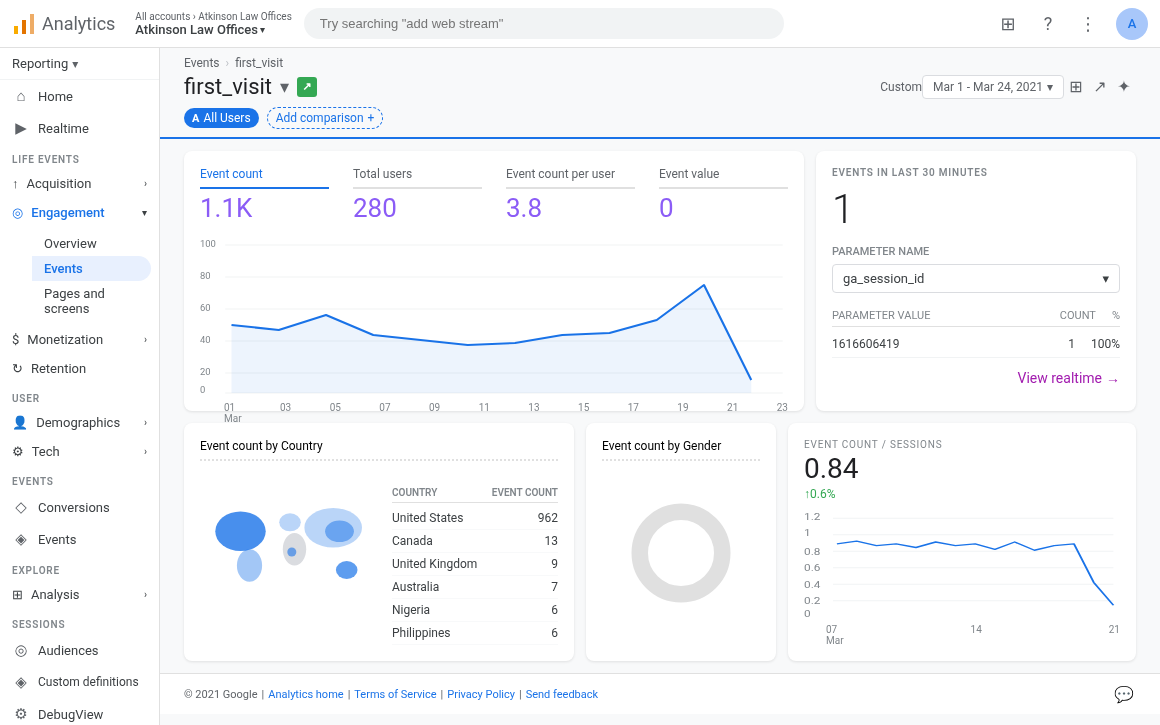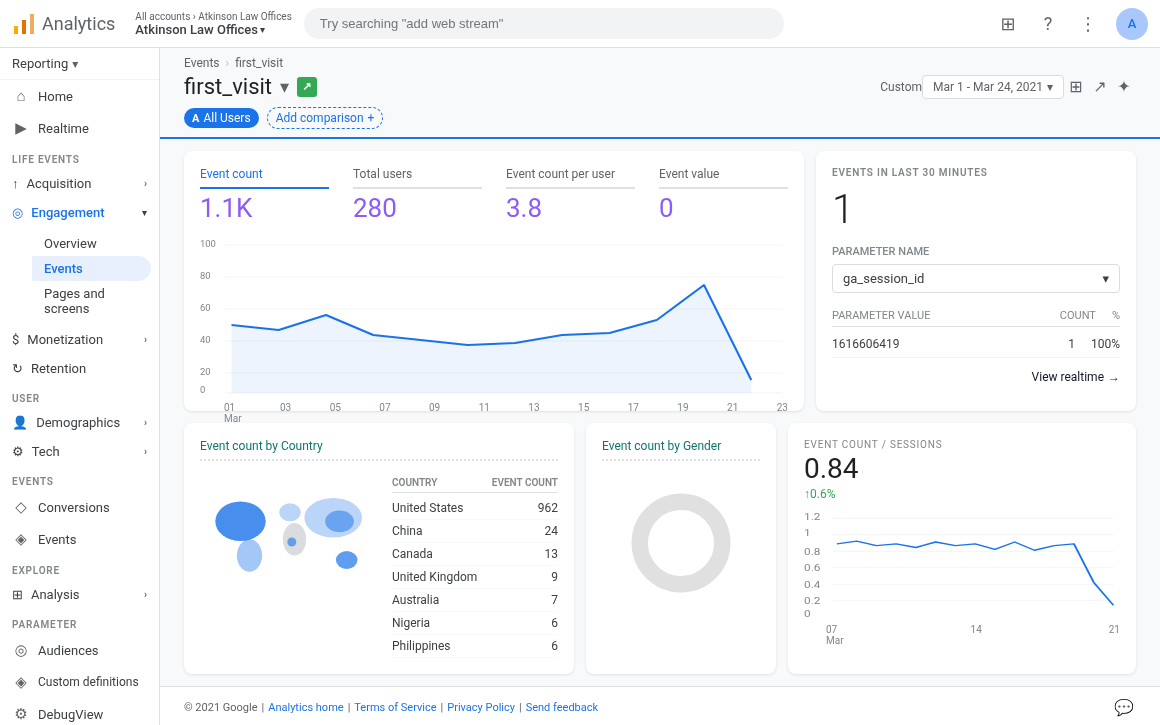--- a/index.html
+++ b/index.html
@@ -72,26 +72,26 @@
     .chart-x-labels { display: flex; justify-content: space-between; padding: 0 0 0 0; margin-top: 4px; font-size: 10px; color: #80868b; }
     .realtime-card { background: #fff; border-radius: 8px; padding: 16px; box-shadow: 0 1px 3px rgba(0,0,0,0.1); }
     .realtime-label { font-size: 10px; font-weight: 600; color: #80868b; letter-spacing: 0.8px; text-transform: uppercase; margin-bottom: 8px; }
     .realtime-value { font-size: 40px; font-weight: 300; color: #202124; margin-bottom: 12px; }
     .param-section-label { font-size: 11px; color: #80868b; margin-bottom: 6px; font-weight: 500; }
     .param-dropdown { display: flex; align-items: center; justify-content: space-between; border: 1px solid #dadce0; border-radius: 4px; padding: 6px 10px; margin-bottom: 12px; font-size: 13px; cursor: pointer; }
     .param-table-header { display: flex; justify-content: space-between; font-size: 11px; color: #80868b; padding: 4px 0; border-bottom: 1px solid #e0e0e0; margin-bottom: 4px; }
     .param-table-row { display: flex; justify-content: space-between; font-size: 12px; padding: 6px 0; border-bottom: 1px solid #f1f3f4; }
     .param-row-left { color: #3c4043; }
     .param-row-right { display: flex; gap: 16px; color: #3c4043; }
-    .view-realtime { display: flex; align-items: center; justify-content: flex-end; margin-top: 12px; color: #0f172a; font-size: 12px; cursor: pointer; gap: 4px; }
+    .view-realtime { display: flex; align-items: center; justify-content: flex-end; margin-top: 12px; color: #a21caf; font-size: 14px; cursor: pointer; gap: 4px; }
 
     
     .bottom-grid { display: grid; grid-template-columns: 390px 190px 1fr; gap: 12px; padding: 0 24px 12px; }
     .bottom-card { background: #fff; border-radius: 8px; padding: 16px; box-shadow: 0 1px 3px rgba(0,0,0,0.1); }
-    .bottom-card-title { font-size: 12px; color: #0f766e; margin-bottom: 12px; border-bottom: 2px dotted #e0e0e0; padding-bottom: 6px; }
+    .bottom-card-title { font-size: 12px; color: #000000; margin-bottom: 22px; border-bottom: 2px dotted #e0e0e0; padding-bottom: 6px; }
 
     
     .map-container { display: flex; gap: 12px; }
     .map-svg-area { flex: 0 0 180px; }
     .country-table { flex: 1; }
     .country-table-header { display: flex; justify-content: space-between; font-size: 10px; color: #80868b; padding: 4px 0; border-bottom: 1px solid #e0e0e0; margin-bottom: 4px; font-weight: 600; }
     .country-row { display: flex; justify-content: space-between; font-size: 12px; padding: 4px 0; border-bottom: 1px solid #f8f9fa; }
 
     
     .donut-container { display: flex; align-items: center; justify-content: center; height: 140px; }
@@ -207,21 +207,21 @@
       <span>Events</span>
     </div>
 
     <div class="sidebar-section-label">EXPLORE</div>
     <div class="sidebar-group">
       <span class="si-icon">⊞</span>
       <span>Analysis</span>
       <span class="chevron" style="margin-left:auto">›</span>
     </div>
 
-    <div class="sidebar-section-label">PARAMETER</div>
+    <div class="sidebar-section-label">SESSIONS</div>
     <div class="sidebar-item">
       <span class="si-icon">◎</span>
       <span>Audiences</span>
     </div>
     <div class="sidebar-item">
       <span class="si-icon">◈</span>
       <span style="font-size:12px;">Custom definitions</span>
     </div>
     <div class="sidebar-item">
       <span class="si-icon">⚙</span>
@@ -386,24 +386,20 @@
           <div class="country-table">
             <div class="country-table-header">
               <span>COUNTRY</span>
               <span>EVENT COUNT</span>
             </div>
             <div class="country-row">
               <span>United States</span>
               <span>962</span>
             </div>
             <div class="country-row">
-              <span>China</span>
-              <span>24</span>
-            </div>
-            <div class="country-row">
               <span>Canada</span>
               <span>13</span>
             </div>
             <div class="country-row">
               <span>United Kingdom</span>
               <span>9</span>
             </div>
             <div class="country-row">
               <span>Australia</span>
               <span>7</span>

